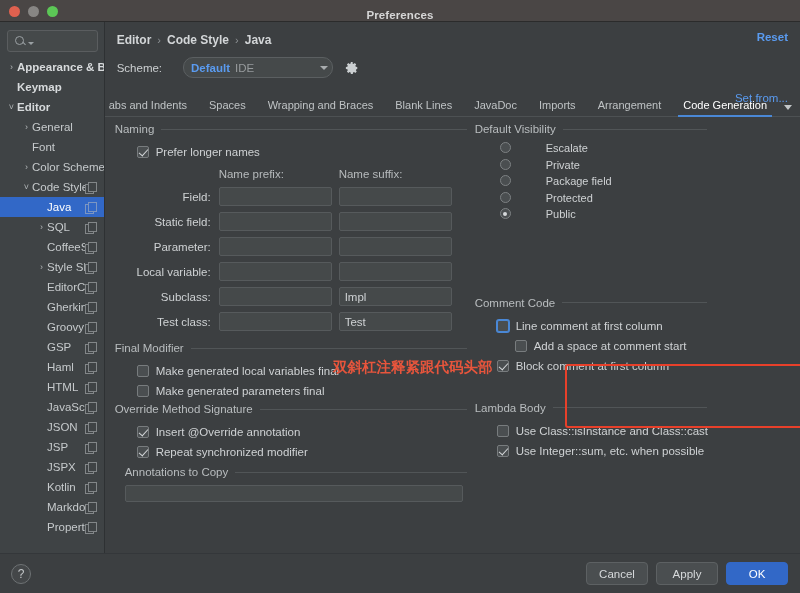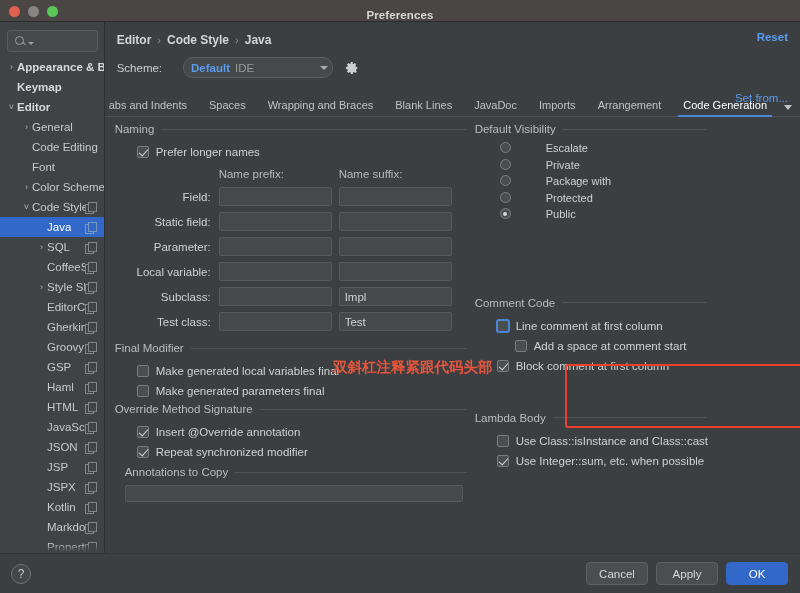--- a/index.html
+++ b/index.html
@@ -257,24 +257,20 @@
             <span class="arrow" style="margin-left: 6px;"></span>
             <span class="lbl">Keymap</span>
           </div>
           <div class="tree-row bold">
             <span class="arrow" style="margin-left: 6px;">˅</span>
             <span class="lbl">Editor</span>
           </div>
           <div class="tree-row">
             <span class="arrow" style="margin-left: 21px;">›</span>
             <span class="lbl">General</span>
-          </div>
-          <div class="tree-row">
-            <span class="arrow" style="margin-left: 21px;"></span>
-            <span class="lbl">Code Editing</span>
           </div>
           <div class="tree-row">
             <span class="arrow" style="margin-left: 21px;"></span>
             <span class="lbl">Font</span>
           </div>
           <div class="tree-row">
             <span class="arrow" style="margin-left: 21px;">›</span>
             <span class="lbl">Color Scheme</span>
           </div>
           <div class="tree-row">
@@ -518,21 +514,21 @@
                 <div class="radio-row">
                   <span class="radio"></span>
                   <span>Escalate</span>
                 </div>
                 <div class="radio-row">
                   <span class="radio"></span>
                   <span>Private</span>
                 </div>
                 <div class="radio-row">
                   <span class="radio"></span>
-                  <span>Package with</span>
+                  <span>Package field</span>
                 </div>
                 <div class="radio-row">
                   <span class="radio"></span>
                   <span>Protected</span>
                 </div>
                 <div class="radio-row">
                   <span class="radio on"></span>
                   <span>Public</span>
                 </div>
               </div>
@@ -552,21 +548,21 @@
                   <span class="box"></span>
                   <span>Add a space at comment start</span>
                 </div>
                 <div class="chk-row indent1">
                   <span class="box checked"></span>
                   <span>Block comment at first column</span>
                 </div>
               </div>
           </div>
 
-          <div class="group" style="margin-top:36px;">
+          <div class="group" style="margin-top:26px;">
             <div class="group-head">
               <span>Lambda Body</span>
               <span class="rule"></span>
             </div>
             <div id="lambda-list">
                 <div class="chk-row indent1">
                   <span class="box"></span>
                   <span>Use Class::isInstance and Class::cast</span>
                 </div>
                 <div class="chk-row indent1">

